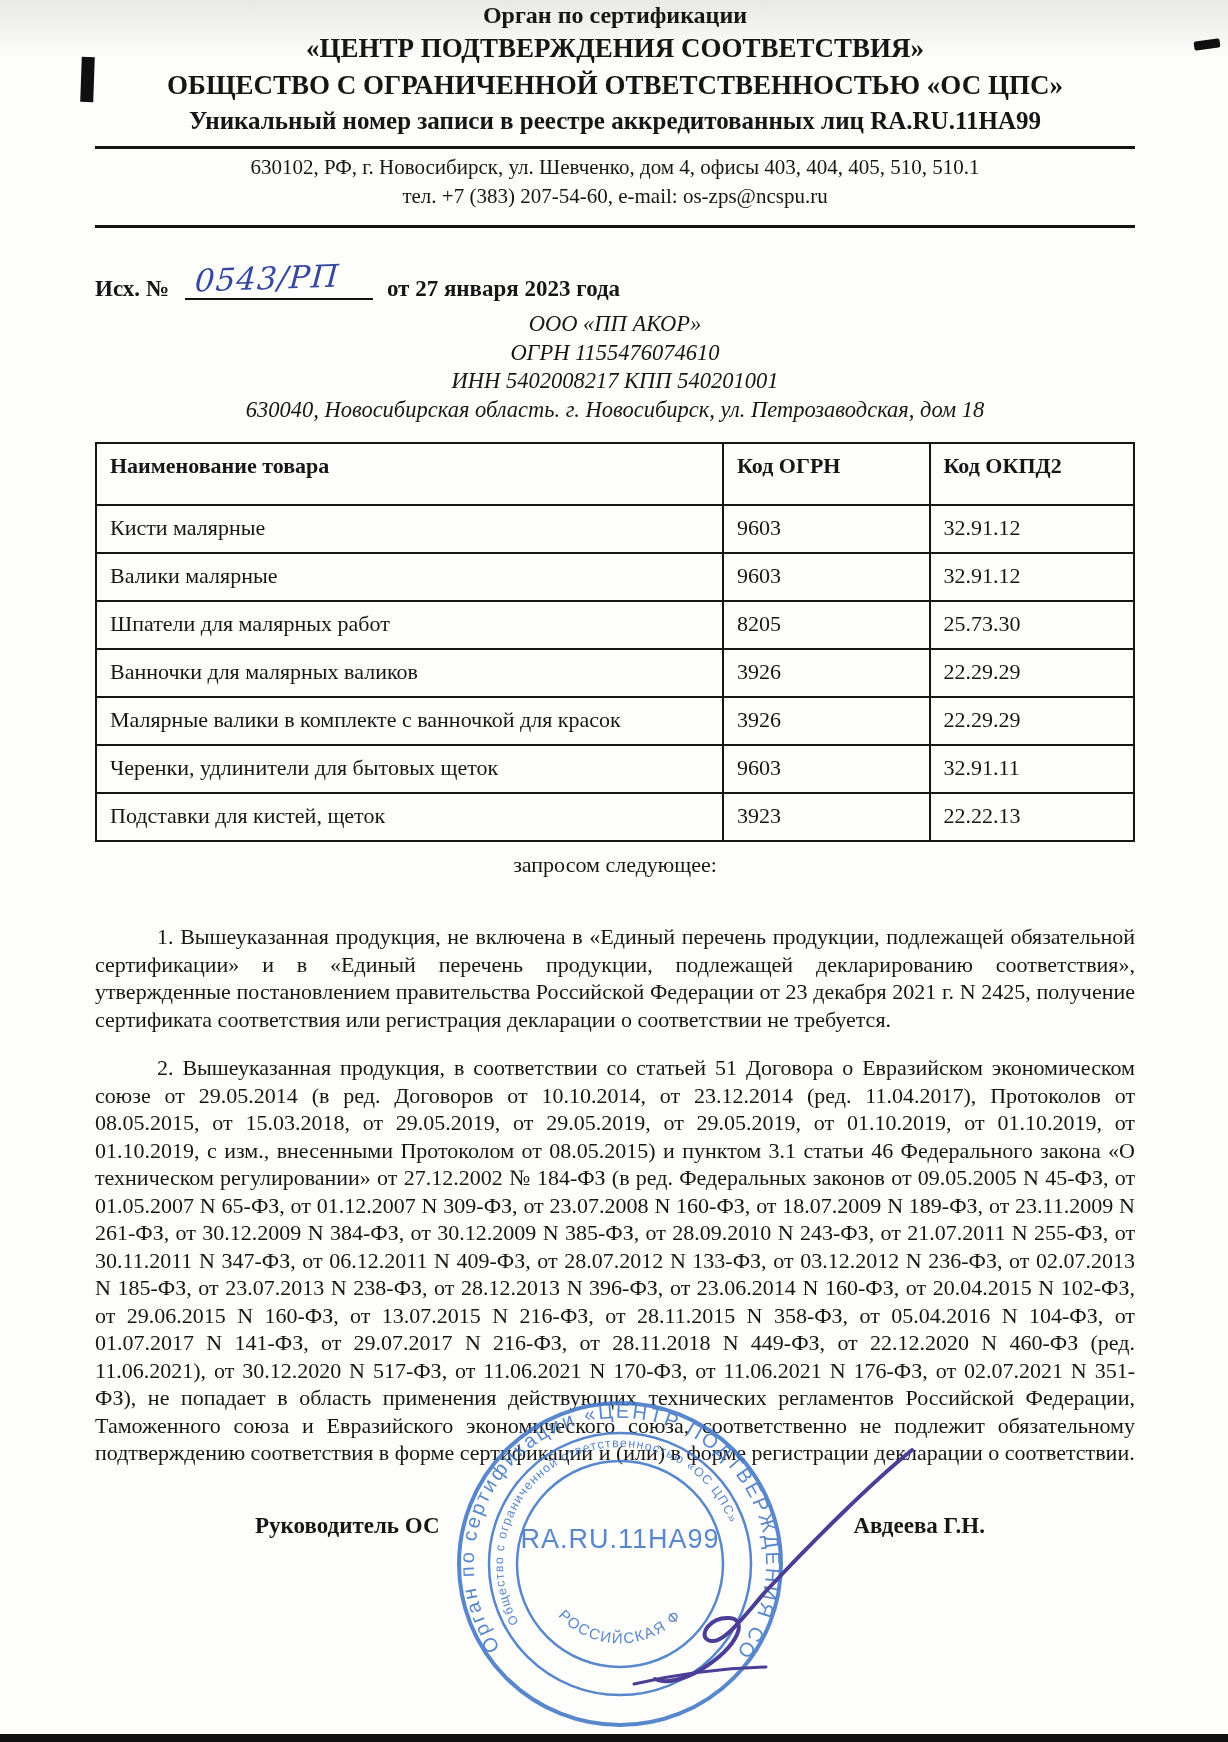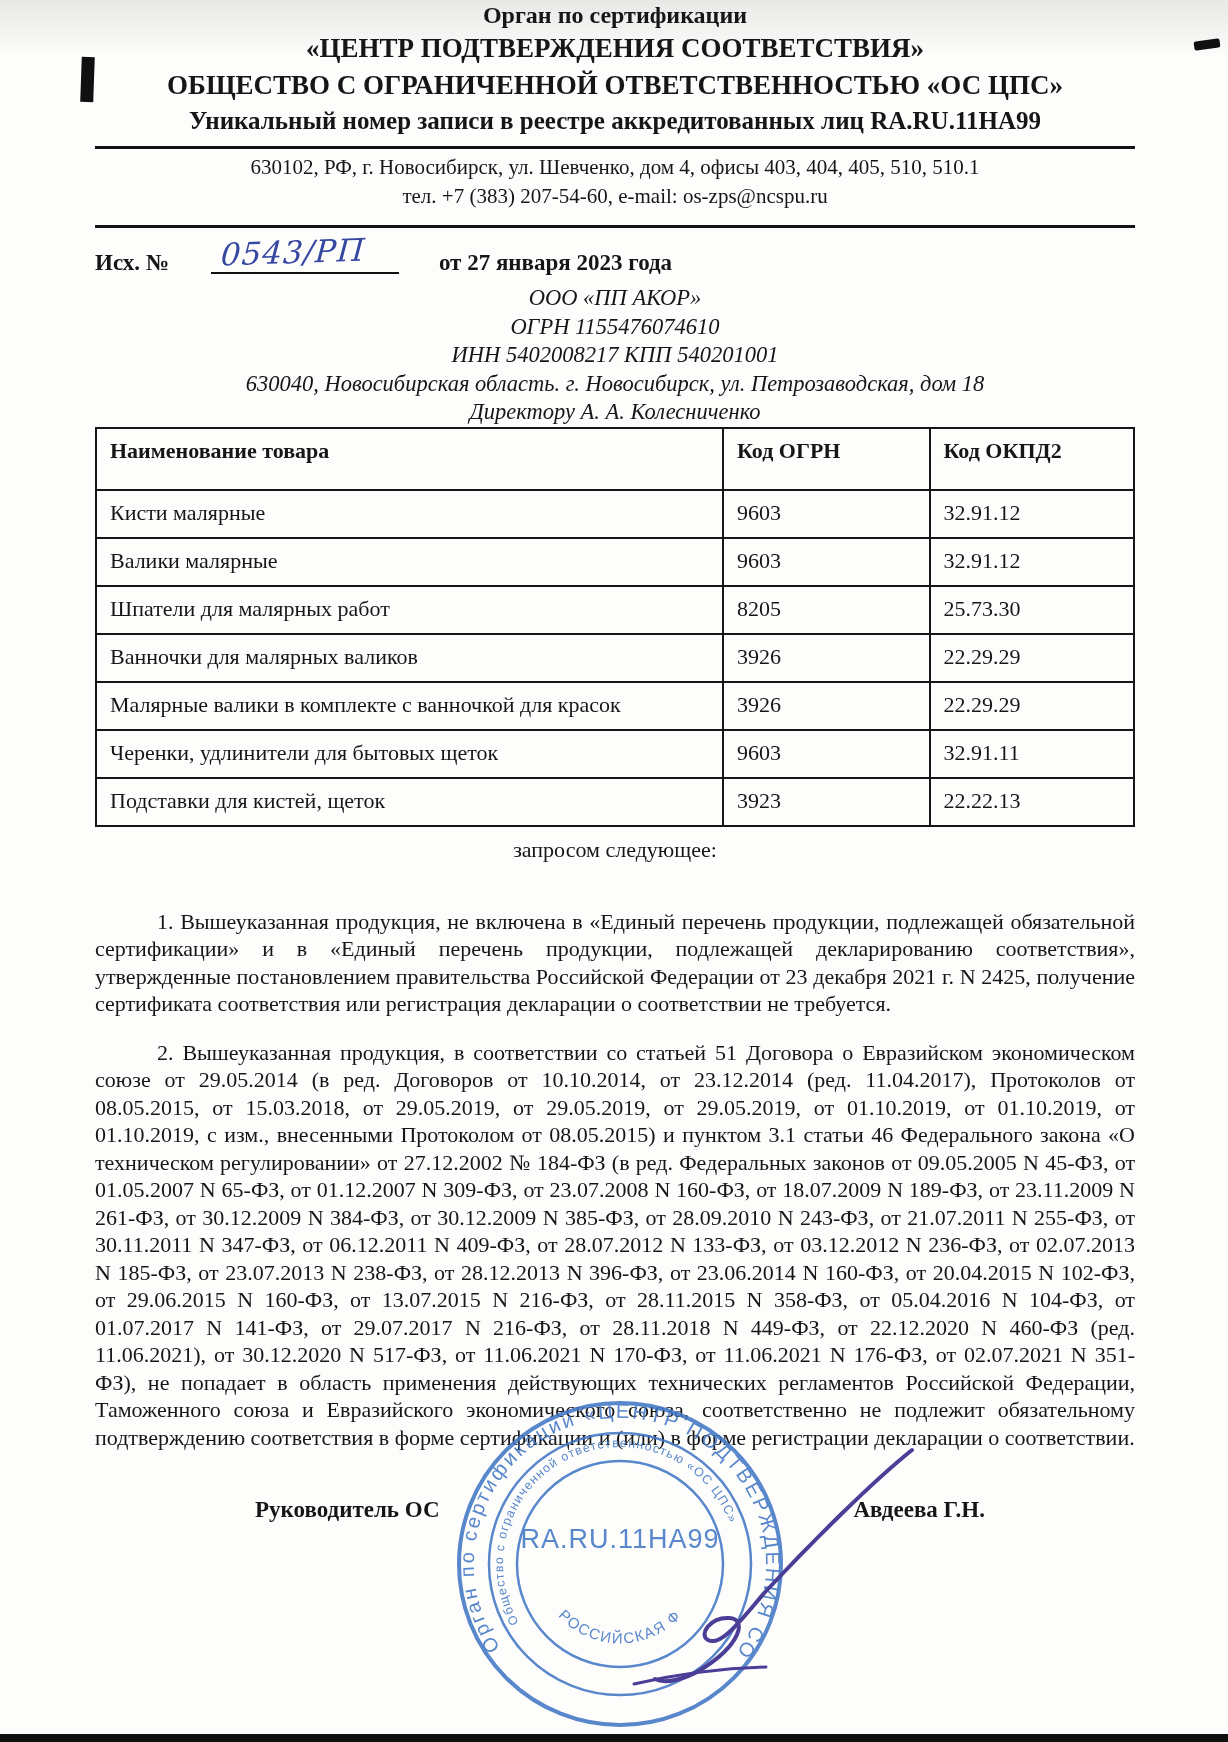--- a/index.html
+++ b/index.html
@@ -21,37 +21,37 @@
   .content{position:absolute;left:95px;top:0;width:1040px;}
   
   .letterhead{text-align:center;font-weight:bold;}
   .lh-line1{font-size:24px;line-height:30px;}
   .lh-line2{font-size:27px;line-height:37px;}
   .lh-line3{font-size:27px;line-height:37px;}
   .lh-line4{font-size:25px;line-height:34px;}
   .rule{border:none;border-top:3px solid #141414;margin-top:8px;}
   .addr-block{text-align:center;font-size:21px;line-height:29px;padding-top:4px;padding-bottom:6px;}
   
-  .isx-row{display:flex;align-items:flex-end;font-weight:bold;font-size:23px;position:relative;height:48px;gap:26px;}
+  .isx-row{margin-top:26px;display:flex;align-items:flex-end;font-weight:bold;font-size:23px;position:relative;height:48px;}
   .isx-label{white-space:pre;}
   .isx-underline{width:188px;border-bottom:2.5px solid #111;margin:0 14px 2px 16px;position:relative;height:44px;}
   .isx-hand{
     position:absolute;left:10px;bottom:2px;
     font-family:"DejaVu Serif",serif;font-style:italic;font-weight:normal;
     font-size:31px;color:var(--hand-ink);
     transform:rotate(-2deg) skewX(-6deg);letter-spacing:1px;white-space:nowrap;
   }
   .isx-date{white-space:pre;}
   
   .recipient{margin-top:8px;text-align:center;font-style:italic;font-size:22.5px;line-height:28.5px;}
   
   .para{text-align:justify;font-size:22px;line-height:27.5px;text-indent:62px;}
   .intro{margin-top:40px;}
   
-  table.codes{width:100%;border-collapse:collapse;table-layout:fixed;padding-left:7px;}
+  table.codes{margin-top:18px;width:100%;border-collapse:collapse;table-layout:fixed;padding-left:7px;}
   table.codes th,table.codes td{
     border:2.5px solid #161616;vertical-align:top;text-align:left;
     padding:9px 13px 0 13px;font-size:22px;font-weight:normal;
   }
   table.codes th{font-weight:bold;height:62px;}
   table.codes td{height:48px;}
   col.c-name{width:60.4%;}col.c-tnved{width:19.9%;}col.c-okpd{width:19.7%;}
   .after-table{text-align:center;margin-top:10px;font-size:22px;}
   .p1{margin-top:45px;}
   .p2{margin-top:21px;}
@@ -92,21 +92,20 @@
       <span class="isx-hand">0543/РП</span>
     </span>
     <span class="isx-date">от 27 января 2023 года</span>
   </div>
 
   <div class="recipient">
     <div>ООО «ПП АКОР»</div>
     <div>ОГРН 1155476074610</div>
     <div>ИНН 5402008217 КПП 540201001</div>
     <div>630040, Новосибирская область. г. Новосибирск, ул. Петрозаводская, дом 18</div>
-    <div>Директору А. А. Колесниченко</div>
   </div>
 
 
   <table class="codes">
     <colgroup>
         <col class="c-name">
         <col class="c-tnved">
         <col class="c-okpd">
       </colgroup>
     <thead>

